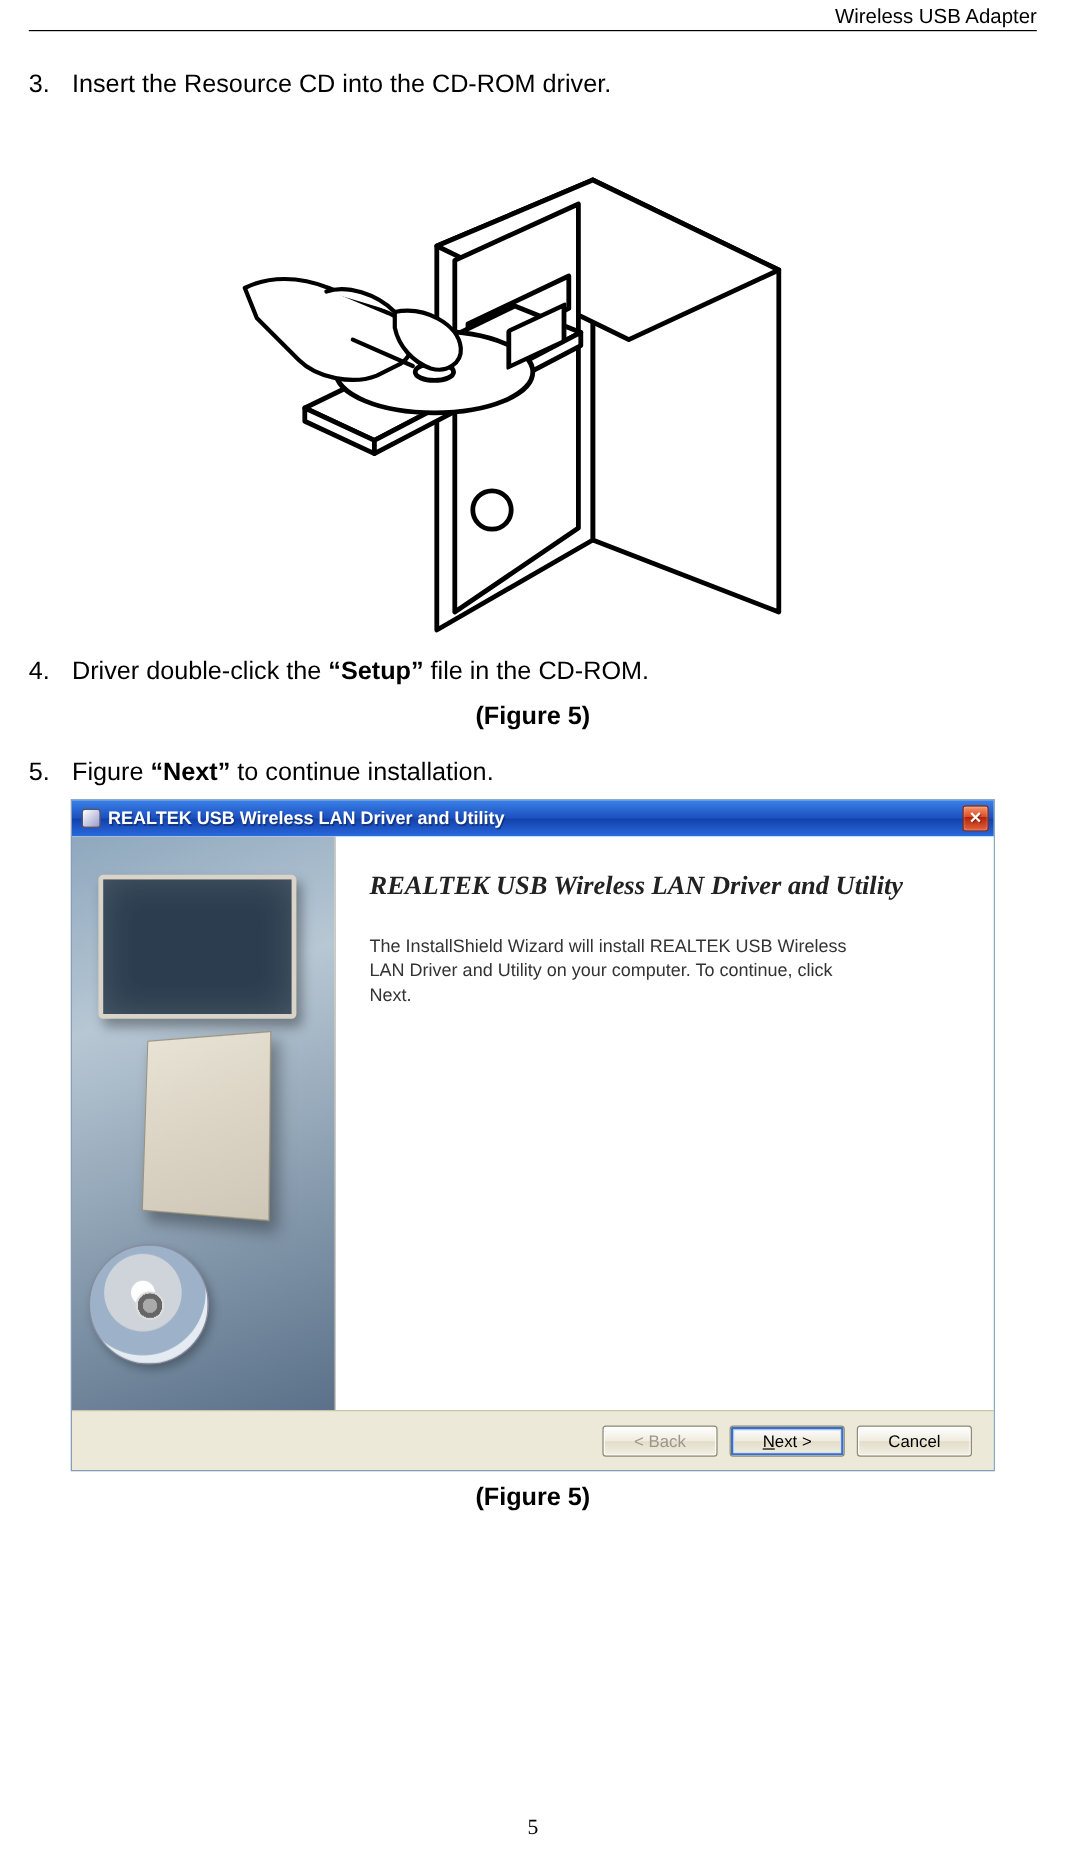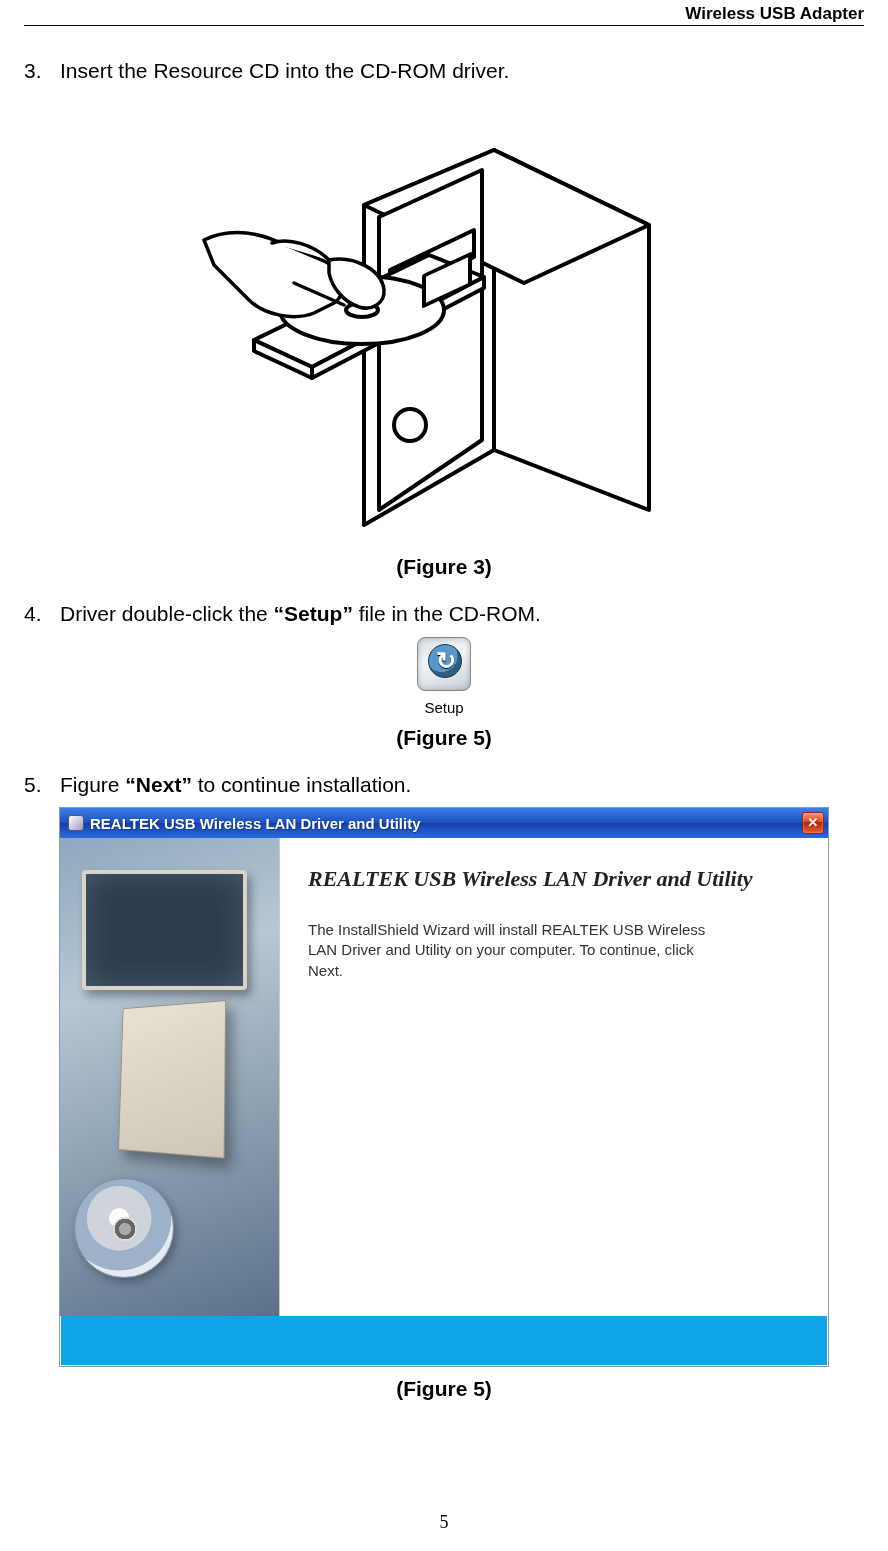--- a/index.html
+++ b/index.html
@@ -25,21 +25,20 @@
       top: 25px;
       left: 24px;
       right: 24px;
     }
     .header-text {
       position: absolute;
       top: 4px;
       right: 24px;
       font-size: 17px;
       font-family: Arial, Helvetica, sans-serif;
-      font-weight: bold;
     }
     .content {
       position: absolute;
       top: 56px;
       left: 24px;
       right: 24px;
     }
     .step {
       font-size: 21px;
       margin: 0 0 8px 0;
@@ -97,21 +96,21 @@
       color: #000;
       margin-top: 4px;
       display:block;
     }
     
     .installer {
       width: 770px;
       height: 560px;
       margin: 8px auto 0 auto;
       border: 1px solid #8a9db0;
-      background: #0ea5e9;
+      background: #7dd3fc;
       box-shadow: 0 0 0 1px #fff inset;
       position: relative;
       font-family: Tahoma, Arial, sans-serif;
     }
     .titlebar {
       height: 30px;
       background: linear-gradient(to bottom, #3a80e8 0%, #1b4fbf 50%, #1240a8 51%, #2a6ae0 100%);
       display: flex;
       align-items: center;
       padding: 0 4px 0 8px;
@@ -290,33 +289,28 @@
           <g stroke-width="3.5">
             <path d="M 10 145 C 30 135 55 135 80 145 L 130 166 C 150 175 155 198 140 208 L 120 218 C 100 226 70 220 55 205 L 20 170 Z" fill="#fff"></path>
             <path d="M 78 148 C 95 142 120 150 135 165"></path>
             <path d="M 100 188 L 150 210"></path>
 
             <path d="M 135 165 C 160 160 188 175 190 195 C 191 208 178 216 165 212 C 150 207 138 193 135 178 Z" fill="#fff"></path>
           </g>
         </g>
       </svg>
     </div>
-    <div class="figcaption">(Figure 3)</div>
 
     <div class="step">
       <span class="num">4.</span>
       <span class="txt">
         <span>Driver double-click the </span><span class="bold">“Setup”</span><span> file in the CD-ROM.</span>
       </span>
     </div>
 
-    <div class="fig4-wrapper">
-      <span class="setup-icon"><span class="disc"></span></span>
-      <span class="setup-label">Setup</span>
-    </div>
     <div class="figcaption">(Figure 5)</div>
 
     <div class="step">
       <span class="num">5.</span>
       <span class="txt">
         <span>Figure </span><span class="bold">“Next”</span><span> to continue installation.</span>
       </span>
     </div>
 
     <div class="installer">
@@ -330,19 +324,24 @@
         <div class="side-img">
           <div class="monitor"></div>
           <div class="box"></div>
           <div class="disc"></div>
         </div>
         <div class="main-panel">
           <h2>REALTEK USB Wireless LAN Driver and Utility</h2>
           <p>The InstallShield Wizard will install REALTEK USB Wireless LAN Driver and Utility on your computer.  To continue, click Next.</p>
         </div>
       </div>
+      <div class="button-row">
+        <span class="xpbtn disabled">&lt; Back</span>
+        <span class="xpbtn default"><u>N</u><span>ext &gt;</span></span>
+        <span class="xpbtn">Cancel</span>
+      </div>
     </div>
     <div class="figcaption">(Figure 5)</div>
 
   </div>
 
   <div class="pagenum">5</div>
 </div>
 
 </body></html>

